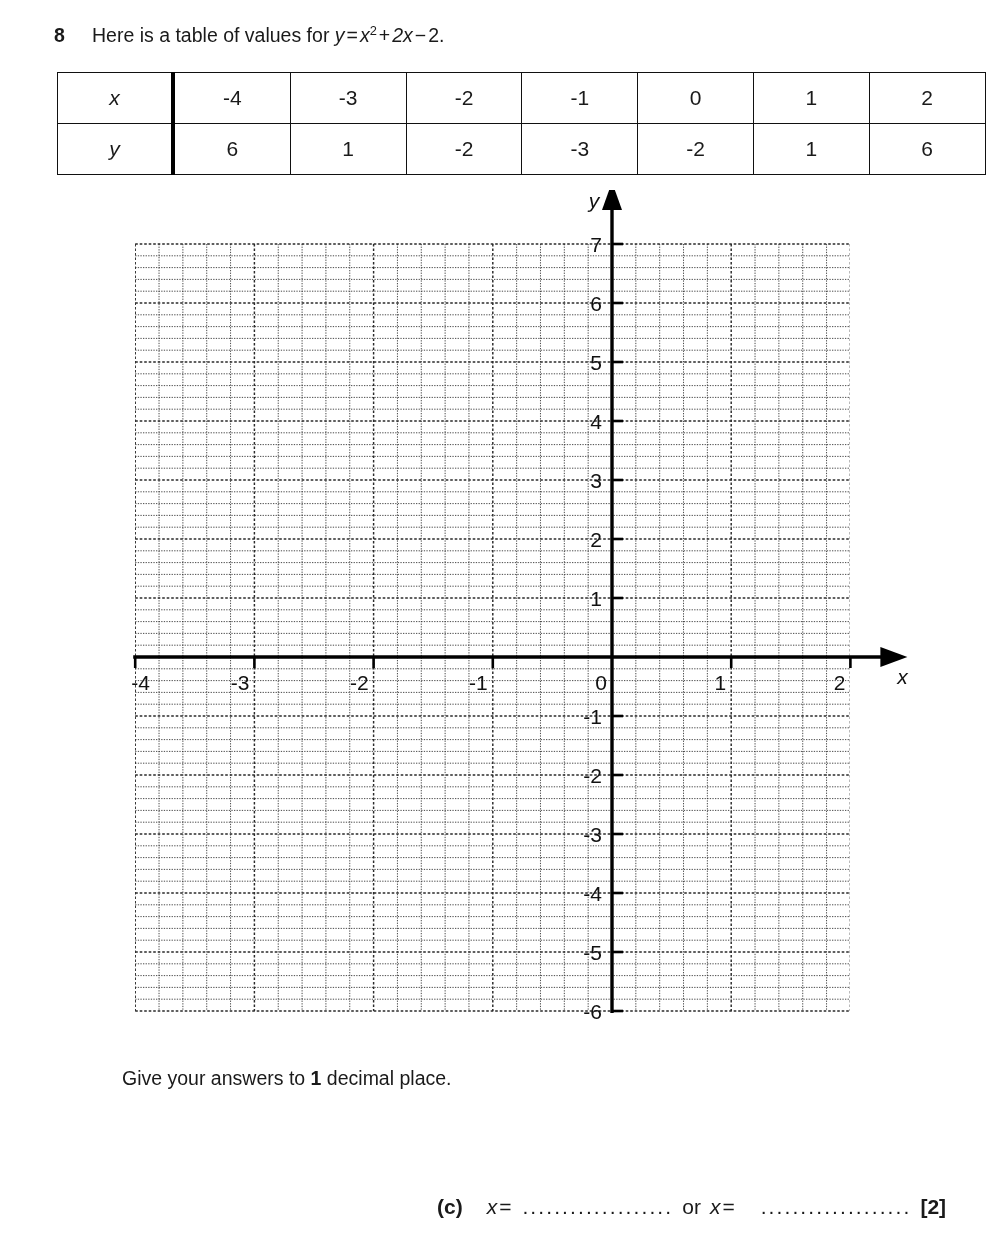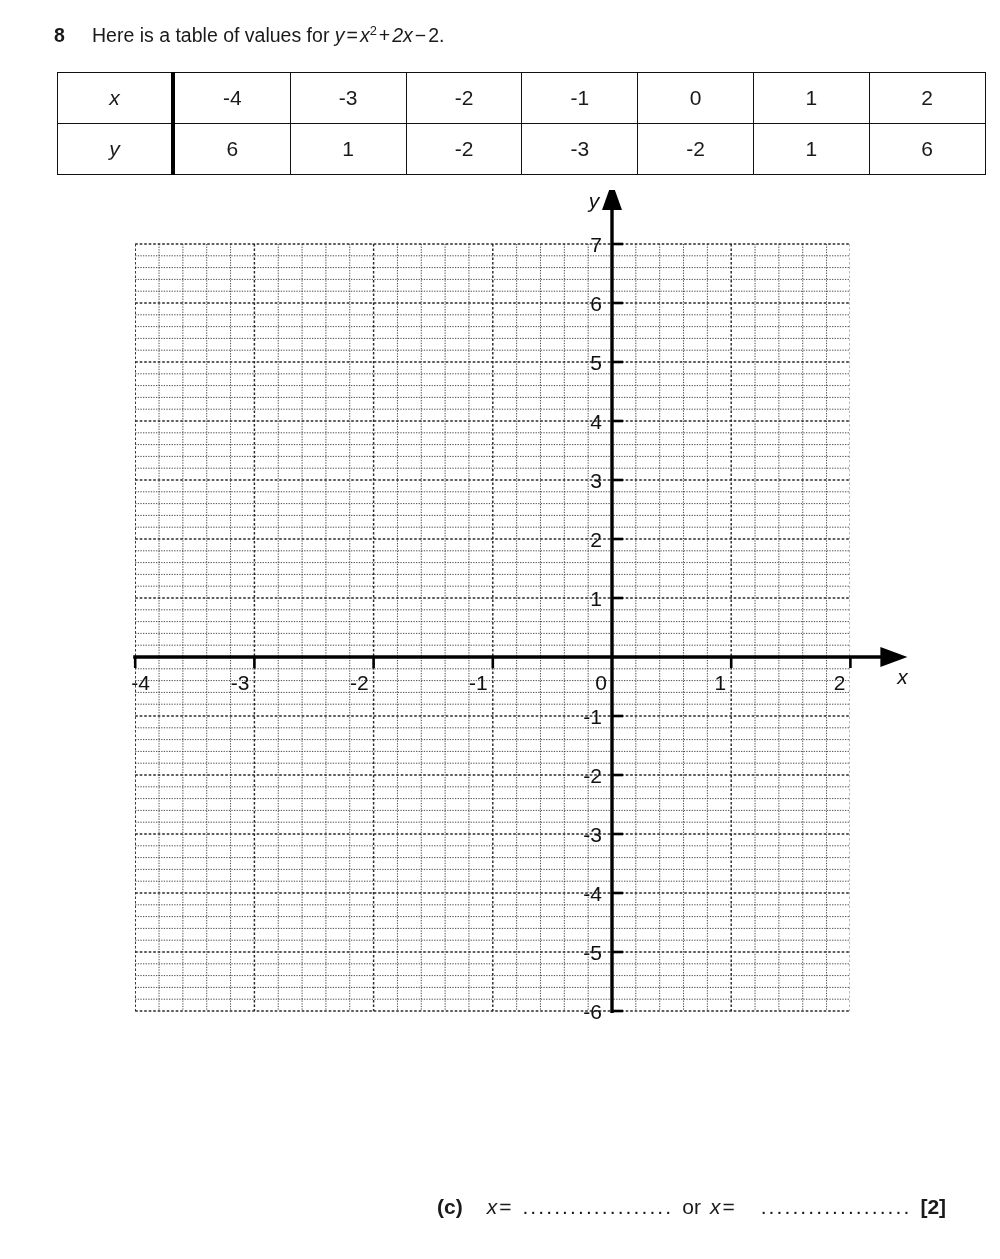--- a/index.html
+++ b/index.html
@@ -298,17 +298,20 @@
         <text x="602" y="711" font-size="21" font-family="&quot;Liberation Sans&quot;, sans-serif" fill="#111" text-anchor="end">-4</text>
         <text x="602" y="770" font-size="21" font-family="&quot;Liberation Sans&quot;, sans-serif" fill="#111" text-anchor="end">-5</text>
         <text x="602" y="829" font-size="21" font-family="&quot;Liberation Sans&quot;, sans-serif" fill="#111" text-anchor="end">-6</text>
         <text x="902.4" y="494" font-size="21" font-family="&quot;Liberation Sans&quot;, sans-serif" fill="#111" text-anchor="middle" font-style="italic">x</text>
         <text x="594" y="18" font-size="21" font-family="&quot;Liberation Sans&quot;, sans-serif" fill="#111" text-anchor="middle" font-style="italic">y</text>
       </g>
   </svg>
 </div>
 
 <div id="part-c">
+  <div>
+    <span class="indent"></span><span>Give your answers to </span><span class="bold1">1</span><span> decimal place.</span>
+  </div>
 </div>
 
 <div id="answer-line">
   <span class="plabel">(c)</span><span class="gap-sm"></span><span class="mi">x</span><span class="op">=</span><span class="gap-xs"></span><span class="dots">...................</span><span class="gap-xs"></span><span>or</span><span class="gap-xs"></span><span class="mi">x</span><span class="op">=</span><span class="gap-sm"></span><span class="dots">...................</span><span class="gap-xs"></span><span class="marks">[2]</span>
 </div>
 
 </body></html>

